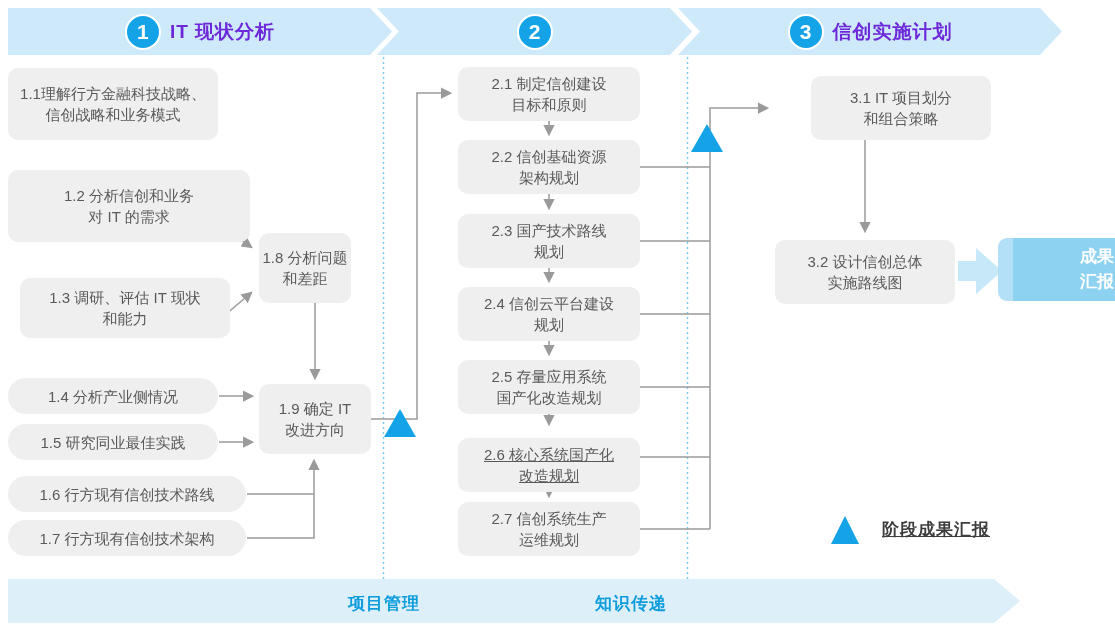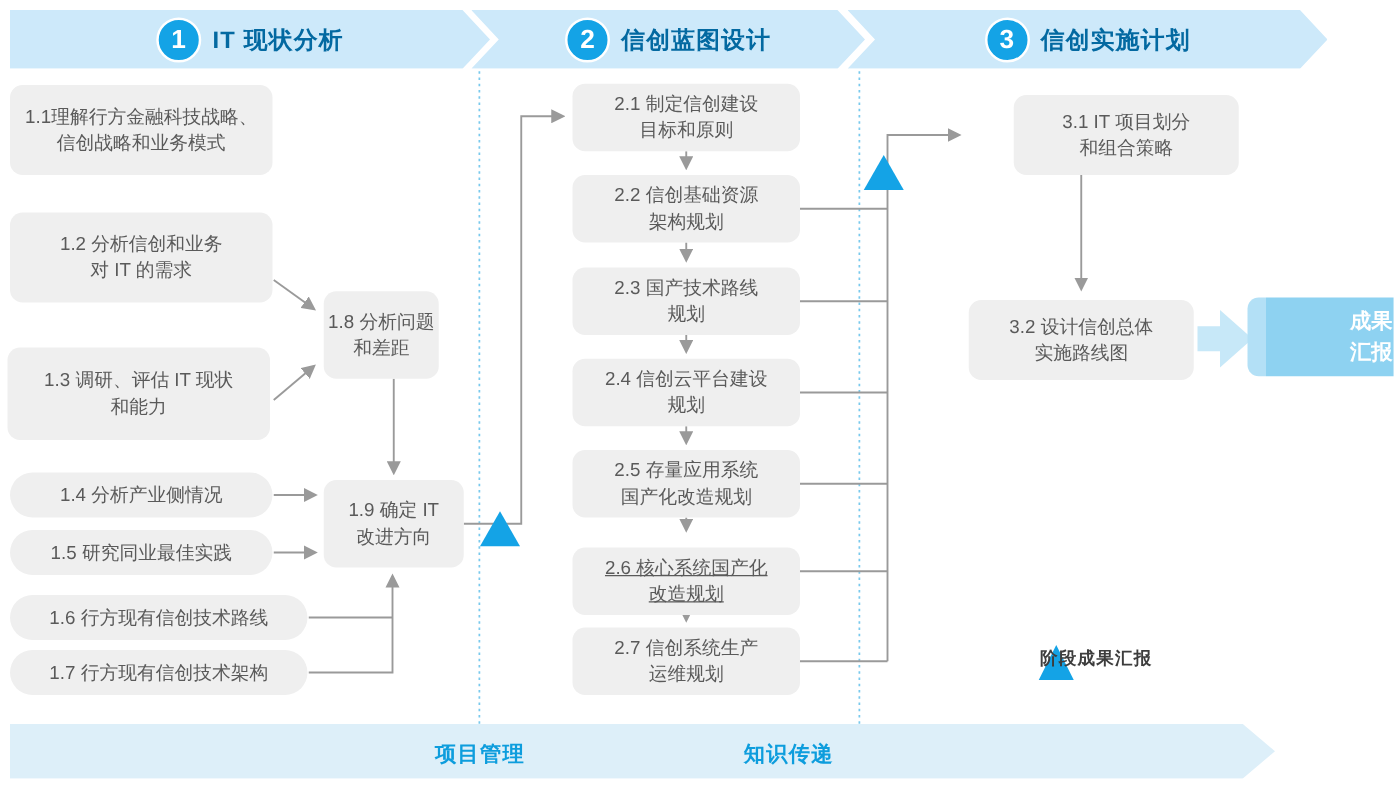--- a/index.html
+++ b/index.html
@@ -17,33 +17,33 @@
   #banner2 { left:377px; width:315px;
     clip-path:polygon(0 0, calc(100% - 22px) 0, 100% 50%, calc(100% - 22px) 100%, 0 100%, 22px 50%); }
   #banner3 { left:678px; width:384px;
     clip-path:polygon(0 0, calc(100% - 22px) 0, 100% 50%, calc(100% - 22px) 100%, 0 100%, 22px 50%); }
   .num-circle {
     width:36px; height:36px; border-radius:50%; background:#14a3e6; color:#fff;
     border:2.5px solid #ffffff; box-sizing:border-box; flex:0 0 auto;
     display:flex; align-items:center; justify-content:center;
     font-size:21px; font-weight:bold;
   }
-  .banner-title { color:#0369a1; font-weight:bold; font-size:19px; letter-spacing:1px; }
+  .banner-title { color:#6d28d9; font-weight:bold; font-size:19px; letter-spacing:1px; }
 
   
   .gbox {
     position:absolute; background:#efefef; border-radius:10px; color:#5a5a5a;
     font-size:15px; line-height:1.4; white-space:pre-line; text-align:center;
     display:flex; align-items:center; justify-content:center; z-index:2; box-sizing:border-box;
   }
   .pill { border-radius:18px; }
 
   #b11 { left:8px;   top:68px;  width:210px; height:72px; }
-  #b12 { left:8px;   top:170px; width:210px; height:72px; }
-  #b13 { left:6px;   top:278px; width:210px; height:74px; }
+  #b12 { left:8px;   top:170px; width:242px; height:72px; }
+  #b13 { left:20px;   top:278px; width:210px; height:60px; }
   #b14 { left:8px;   top:378px; width:210px; height:36px; }
   #b15 { left:8px;   top:424px; width:210px; height:36px; }
   #b16 { left:8px;   top:476px; width:238px; height:36px; }
   #b17 { left:8px;   top:520px; width:238px; height:36px; }
   #b18 { left:259px; top:233px; width:92px; height:70px; }
   #b19 { left:259px; top:384px; width:112px; height:70px; }
 
   #b21 { left:458px; top:67px;  width:182px; height:54px; }
   #b22 { left:458px; top:140px; width:182px; height:54px; }
   #b23 { left:458px; top:214px; width:182px; height:54px; }
@@ -70,38 +70,37 @@
     z-index:1;
   }
   .footer-label {
     position:absolute; top:592px; z-index:2; color:#0d9ddd; font-weight:bold; font-size:17px;
     letter-spacing:1px;
   }
   #footer-left  { left:348px; }
   #footer-right { left:595px; }
 
   #legend-label {
-    position:absolute; left:832px; top:518px; z-index:2;
-    color:#3d3d3d; font-weight:bold; font-size:14px; letter-spacing:1px;
+    position:absolute; left:882px; top:518px; z-index:2;
+    color:#3d3d3d; font-weight:bold; font-size:17px; letter-spacing:1px;text-decoration:underline;
   }
 
   #flow-svg { position:absolute; left:0; top:0; z-index:1; }
 </style>
 </head>
 <body>
 
 <div id="page">
 
   <div class="banner" id="banner1">
     <span class="num-circle">1</span>
     <span class="banner-title">IT 现状分析</span>
   </div>
   <div class="banner" id="banner2">
     <span class="num-circle">2</span>
-    <span class="banner-title">信创蓝图设计</span>
   </div>
   <div class="banner" id="banner3">
     <span class="num-circle">3</span>
     <span class="banner-title">信创实施计划</span>
   </div>
 
   <svg id="flow-svg" width="1115" height="638" viewBox="0 0 1115 638">
     <defs>
       <marker id="arr" viewBox="0 0 10 10" refX="8" refY="5" markerWidth="7.5" markerHeight="7.5" orient="auto-start-reverse">
         <path d="M0,0 L10,5 L0,10 z" fill="#9a9a9a"></path>

